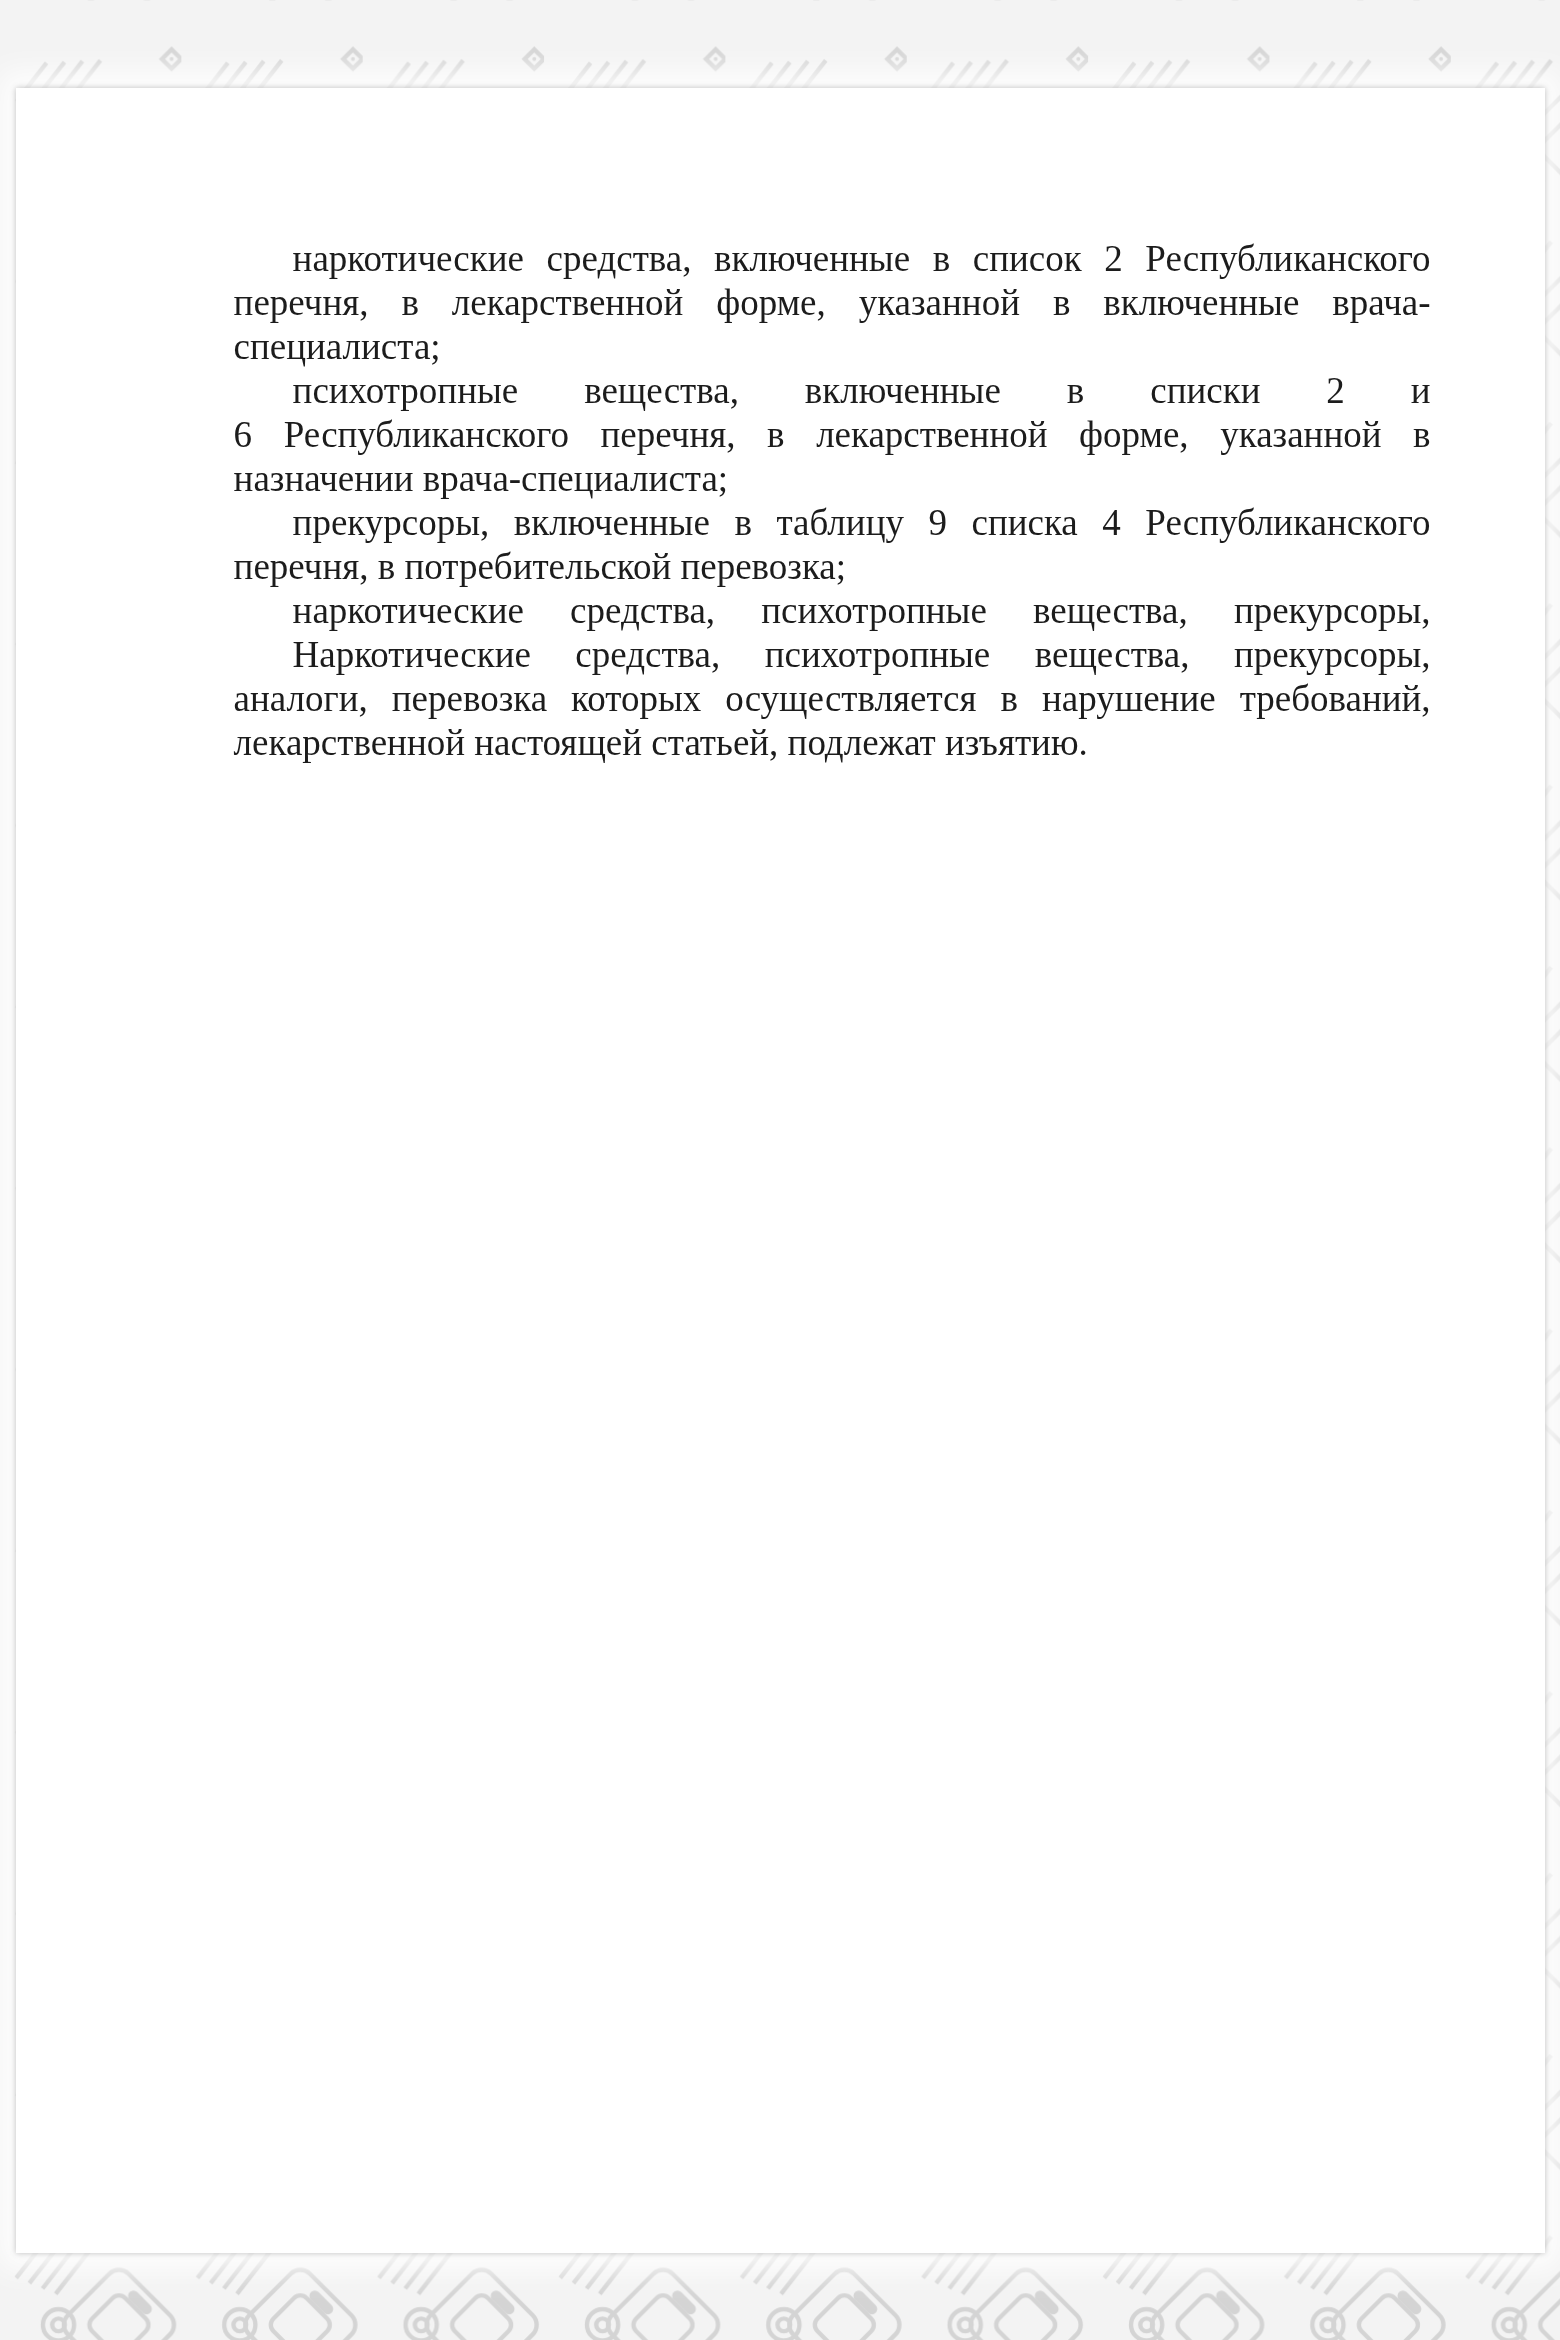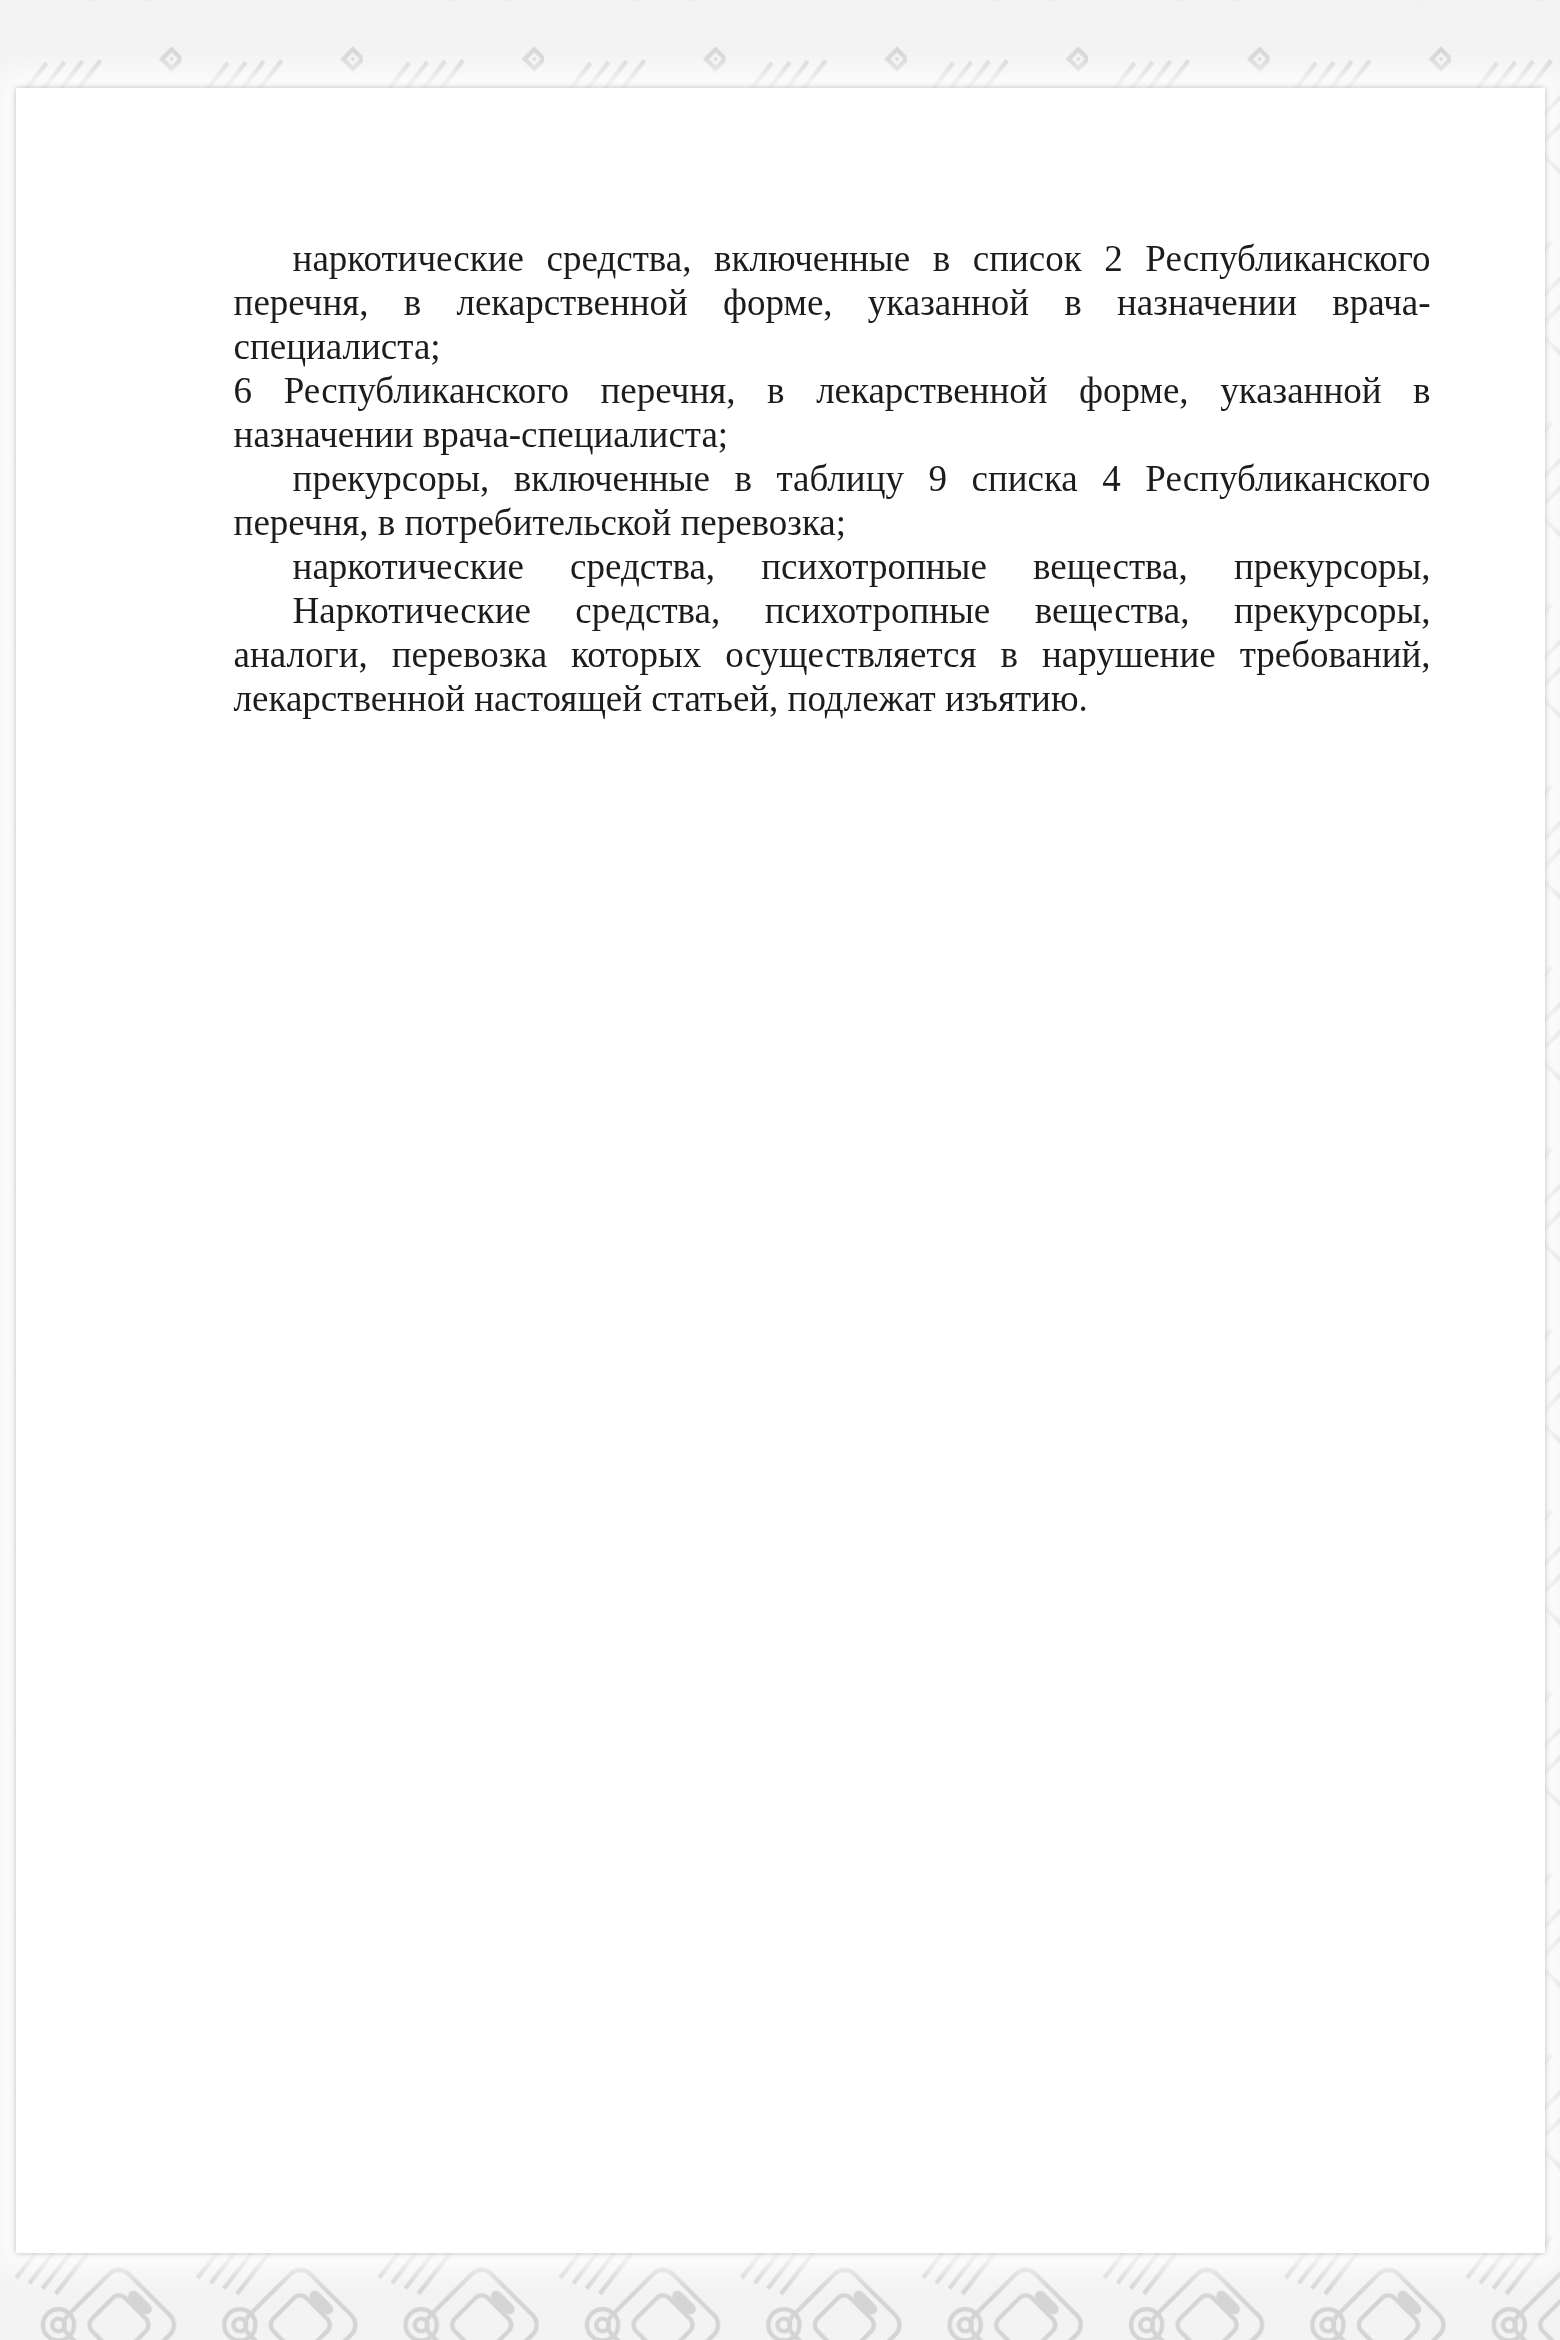--- a/index.html
+++ b/index.html
@@ -71,22 +71,23 @@
         <circle cx="176" cy="60" r="2" fill="#d4d4d4" stroke="none"></circle>
       </g>
     </pattern>
   </defs>
   <rect width="1600" height="2400" fill="url(#orn)"></rect>
 </svg>
 
 <div class="sheet">
   <div class="textblock">
       <div class="line first">наркотические средства, включенные в список 2 Республиканского</div>
-      <div class="line">перечня, в лекарственной форме, указанной в назначении врача-</div>
+      <div class="line">перечня, в лекарственной форме, указанной в включенные врача-</div>
       <div class="line last">специалиста;</div>
+      <div class="line first">психотропные вещества, включенные в списки 2 и</div>
       <div class="line">6 Республиканского перечня, в лекарственной форме, указанной в</div>
       <div class="line last">назначении врача-специалиста;</div>
       <div class="line first">прекурсоры, включенные в таблицу 9 списка 4 Республиканского</div>
       <div class="line last">перечня, в потребительской перевозка;</div>
       <div class="line first">наркотические средства, психотропные вещества, прекурсоры,</div>
       <div class="line first">Наркотические средства, психотропные вещества, прекурсоры,</div>
       <div class="line">аналоги, перевозка которых осуществляется в нарушение требований,</div>
       <div class="line last">лекарственной настоящей статьей, подлежат изъятию.</div>
     </div>
 </div>

